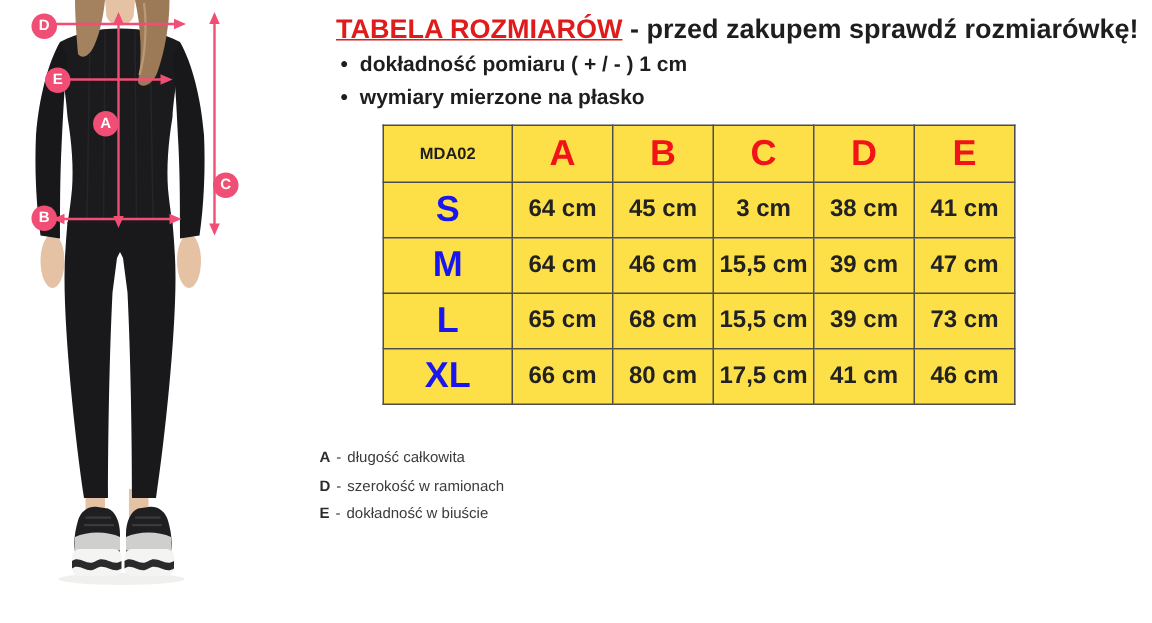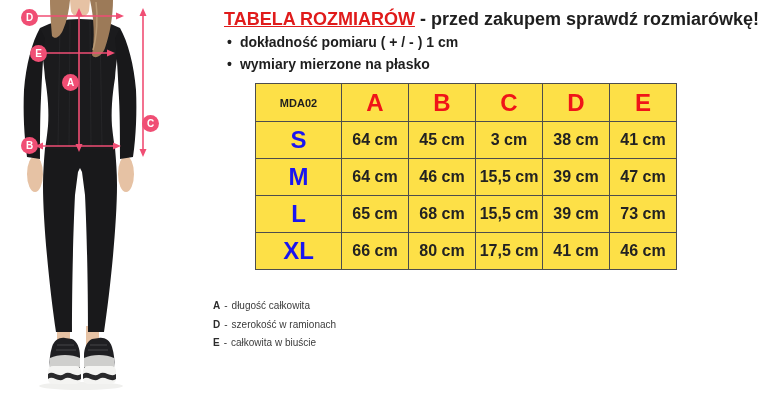--- a/index.html
+++ b/index.html
@@ -209,17 +209,17 @@
     </table>
 
   <div class="legend">
     <div class="legend-line">
       <span class="legend-letter">A</span><span class="legend-sep">-</span><span>długość całkowita</span>
     </div>
     <div class="legend-line">
       <span class="legend-letter">D</span><span class="legend-sep">-</span><span>szerokość w ramionach</span>
     </div>
     <div class="legend-line">
-      <span class="legend-letter">E</span><span class="legend-sep">-</span><span>całkowita w biuście</span>
+      <span class="legend-letter">E</span><span class="legend-sep">-</span><span>dokładność w biuście</span>
     </div>
   </div>
 
 </div>
 
 </body></html>

